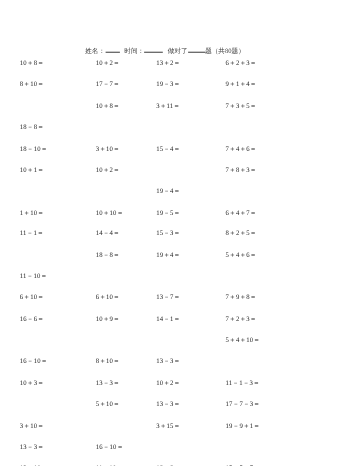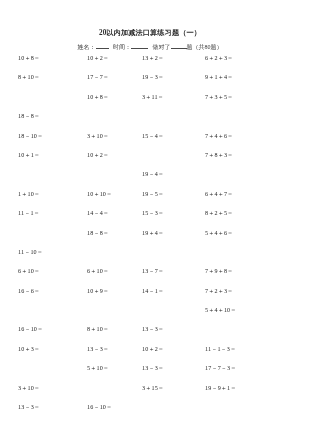--- a/index.html
+++ b/index.html
@@ -87,21 +87,20 @@
   }
   .prob.empty {
     visibility: hidden;
   }
 </style>
 </head>
 <body>
 
 <div class="page">
 
-  <div class="title">20以内加减法口算练习题（一）</div>
 
   <div class="meta-line">
     <span class="seg"><span>姓名：</span><span class="blank short"></span></span>
     <span class="seg"><span>时间：</span><span class="blank mid"></span></span>
     <span class="seg"><span>做对了</span><span class="blank long"></span><span>题</span><span>（共80题）</span></span>
   </div>
 
   <div class="grid">
     <div class="col col-1">
         <div class="prob">10＋8＝</div>

